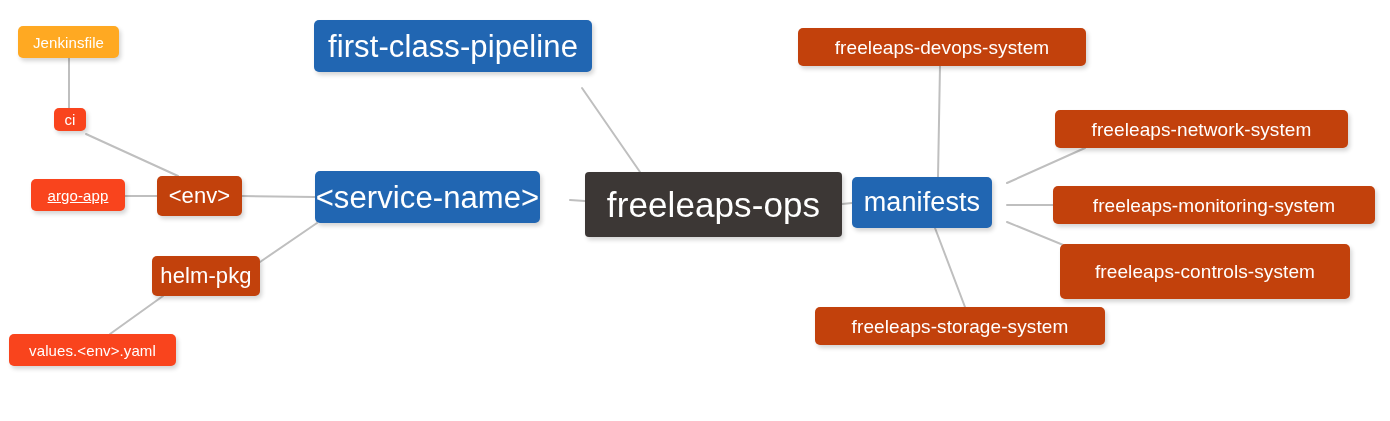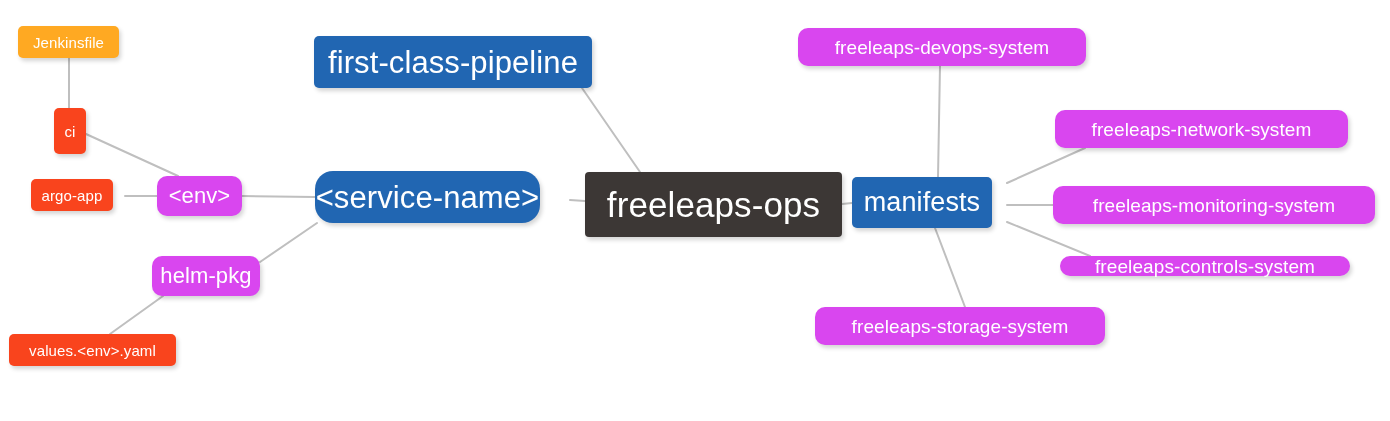--- a/index.html
+++ b/index.html
@@ -40,21 +40,21 @@
     line-height: 1;
     letter-spacing: 0.1px;
     user-select: none;
   }
   .node.root {
     background: #3c3735;
     font-size: 35px;
     border-radius: 4px;
   }
   .node.blue   { background: #2166b2; }
-  .node.green  { background: #d946ef; border-radius: 10px; }
+  .node.green  { background: #c2410c; }
   .node.orange { background: #ffa922; }
   .node.red    { background: #f9441d; }
 
   .size-xl  { font-size: 31px; }
   .size-lg  { font-size: 27px; }
   .size-md  { font-size: 22px; justify-content: center; }
   .size-sm  { font-size: 19px; }
   .size-xs  { font-size: 15px; }
 </style>
 </head>
@@ -74,33 +74,33 @@
       <line x1="938" y1="177" x2="940" y2="66" stroke="#bfbfbf" stroke-width="2" stroke-linecap="round"></line>
       <line x1="1007" y1="183" x2="1085" y2="148" stroke="#bfbfbf" stroke-width="2" stroke-linecap="round"></line>
       <line x1="1007" y1="205" x2="1053" y2="205" stroke="#bfbfbf" stroke-width="2" stroke-linecap="round"></line>
       <line x1="1007" y1="222" x2="1090" y2="256" stroke="#bfbfbf" stroke-width="2" stroke-linecap="round"></line>
       <line x1="935" y1="228" x2="965" y2="307" stroke="#bfbfbf" stroke-width="2" stroke-linecap="round"></line>
     </svg>
   <div id="node-layer">
       <div class="node orange size-xs" style="left: 18px; top: 26px; width: 101px; height: 32px;">
         <span>Jenkinsfile</span>
       </div>
-      <div class="node red size-xs" style="left: 54px; top: 108px; width: 32px; height: 46px;">
+      <div class="node red size-xs" style="left: 54px; top: 108px; width: 32px; height: 23px;">
         <span>ci</span>
       </div>
-      <div class="node red size-xs" style="left: 31px; top: 179px; width: 82px; height: 32px;">
+      <div class="node red size-xs" style="left: 31px; top: 179px; width: 94px; height: 32px; text-decoration: underline;">
         <span>argo-app</span>
       </div>
       <div class="node green size-md" style="left: 157px; top: 176px; width: 85px; height: 40px;">
         <span>&lt;env&gt;</span>
       </div>
-      <div class="node blue size-xl" style="left: 315px; top: 171px; width: 225px; height: 52px; border-radius: 18px;">
+      <div class="node blue size-xl" style="left: 315px; top: 171px; width: 225px; height: 52px;">
         <span>&lt;service-name&gt;</span>
       </div>
-      <div class="node blue size-xl" style="left: 314px; top: 36px; width: 278px; height: 52px;">
+      <div class="node blue size-xl" style="left: 314px; top: 20px; width: 278px; height: 52px;">
         <span>first-class-pipeline</span>
       </div>
       <div class="node green size-md" style="left: 152px; top: 256px; width: 108px; height: 40px;">
         <span>helm-pkg</span>
       </div>
       <div class="node red size-xs" style="left: 9px; top: 334px; width: 167px; height: 32px;">
         <span>values.&lt;env&gt;.yaml</span>
       </div>
       <div class="node root" style="left: 585px; top: 172px; width: 257px; height: 65px;">
         <span>freeleaps-ops</span>
@@ -110,20 +110,20 @@
       </div>
       <div class="node green size-sm" style="left: 798px; top: 28px; width: 288px; height: 38px;">
         <span>freeleaps-devops-system</span>
       </div>
       <div class="node green size-sm" style="left: 1055px; top: 110px; width: 293px; height: 38px;">
         <span>freeleaps-network-system</span>
       </div>
       <div class="node green size-sm" style="left: 1053px; top: 186px; width: 322px; height: 38px;">
         <span>freeleaps-monitoring-system</span>
       </div>
-      <div class="node green size-sm" style="left: 1060px; top: 256px; width: 290px; height: 20px; text-align: right;">
+      <div class="node green size-sm" style="left: 1060px; top: 244px; width: 290px; height: 55px; text-align: right;">
         <span>freeleaps-controls-system</span>
       </div>
       <div class="node green size-sm" style="left: 815px; top: 307px; width: 290px; height: 38px;">
         <span>freeleaps-storage-system</span>
       </div>
     </div>
 </div>
 
 </body></html>

